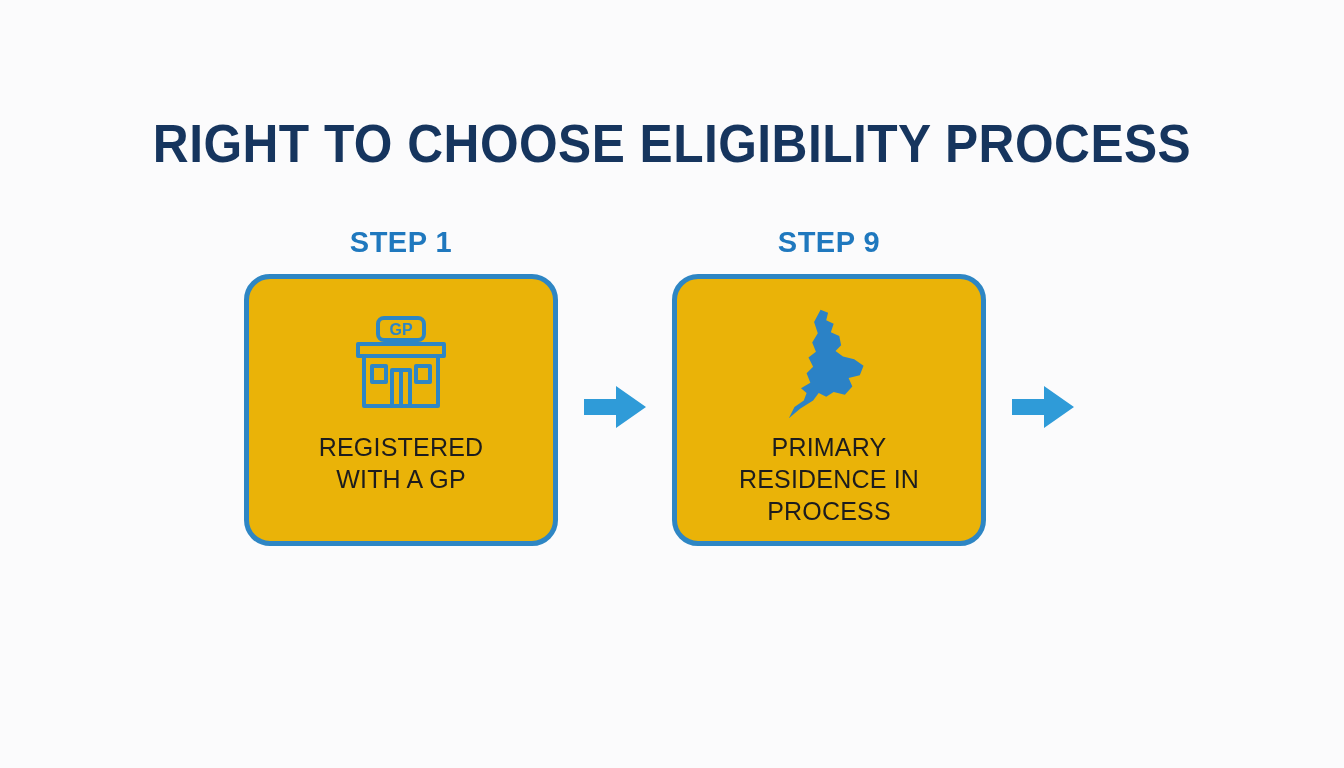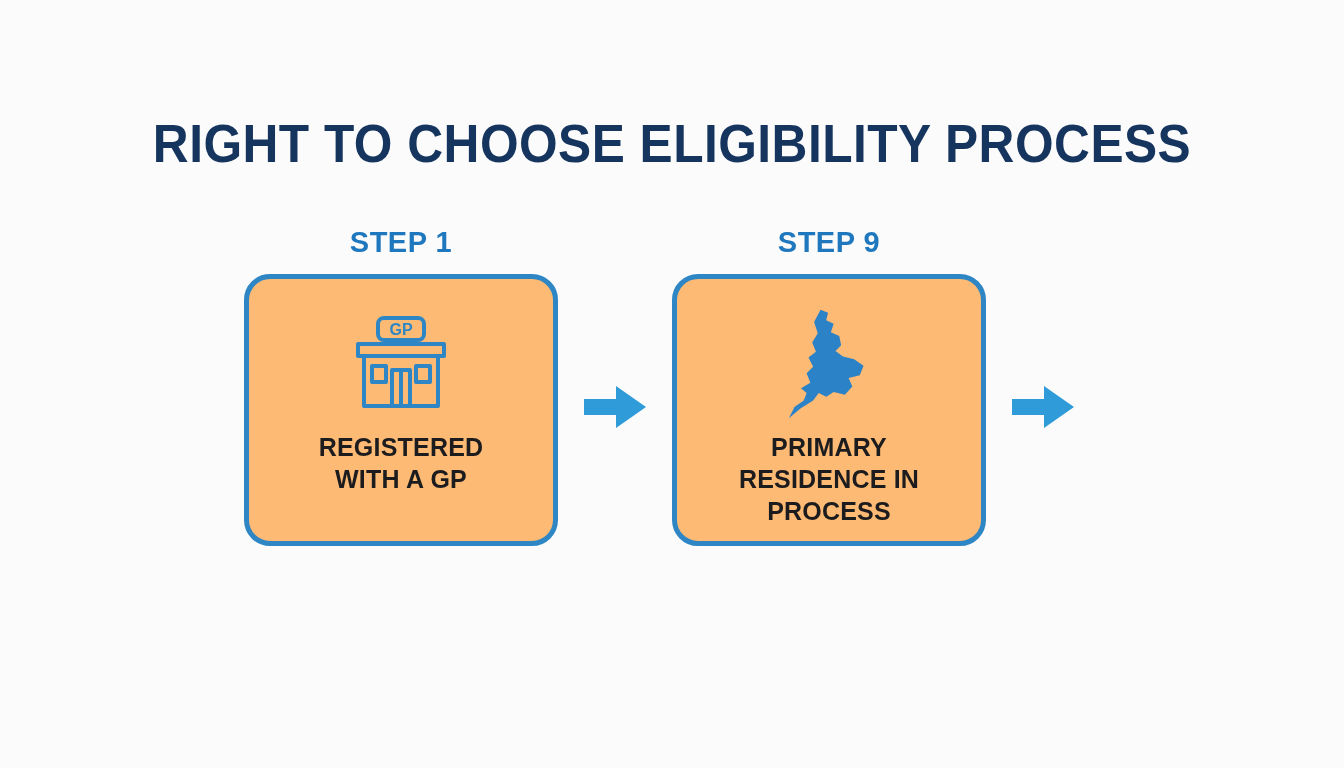--- a/index.html
+++ b/index.html
@@ -44,39 +44,39 @@
     font-weight: 800;
     color: #1f78be;
     letter-spacing: 0.5px;
     margin-bottom: 14px;
     height: 34px;
   }
   .box {
     box-sizing: border-box;
     width: 314px;
     height: 272px;
-    background: #fdba74;
+    background: #eab308;
     border: 5px solid #2e86c4;
     border-radius: 26px;
     display: flex;
     flex-direction: column;
     align-items: center;
     justify-content: flex-start;
     padding-top: 26px;
   }
   .icon-wrap {
     height: 118px;
     display: flex;
     align-items: center;
     justify-content: center;
   }
   .caption {
     margin-top: 8px;
     font-size: 25px;
-    font-weight: 700;
+    font-weight: 400;
     color: #1c1c1e;
     text-align: center;
     line-height: 1.28;
     white-space: pre-line;
     letter-spacing: 0.2px;
   }
   .arrow-col {
     margin: 158px 26px 0 26px;
     display: flex;
     align-items: center;

